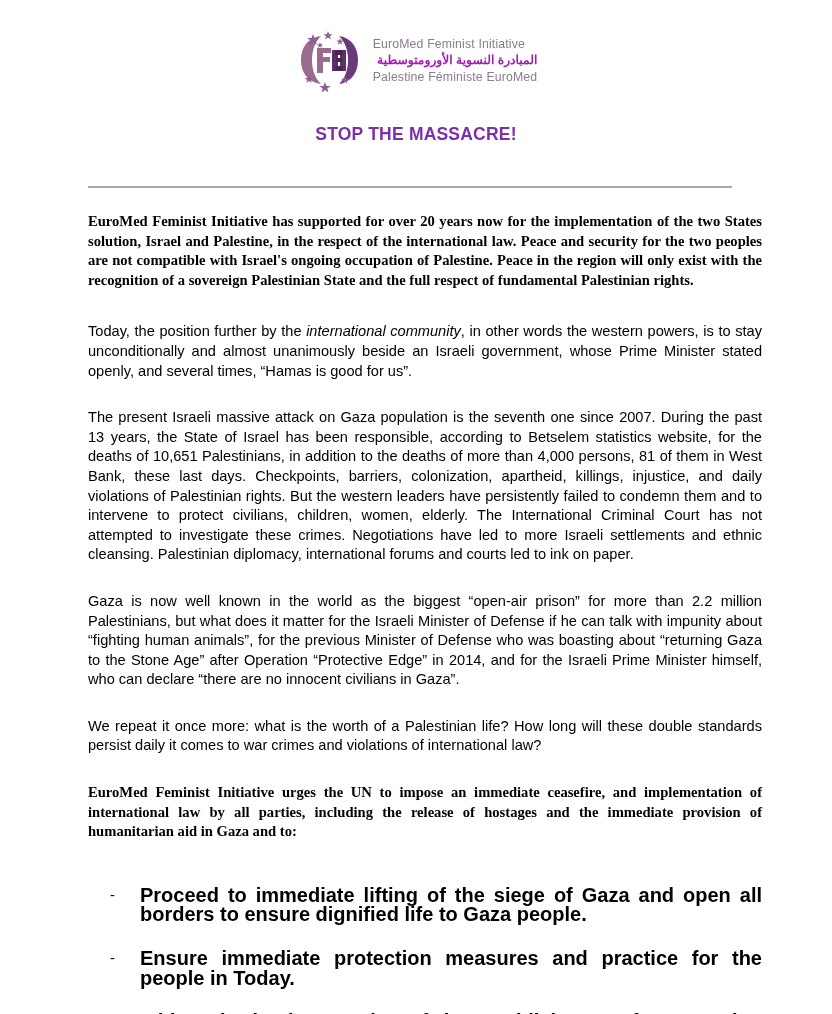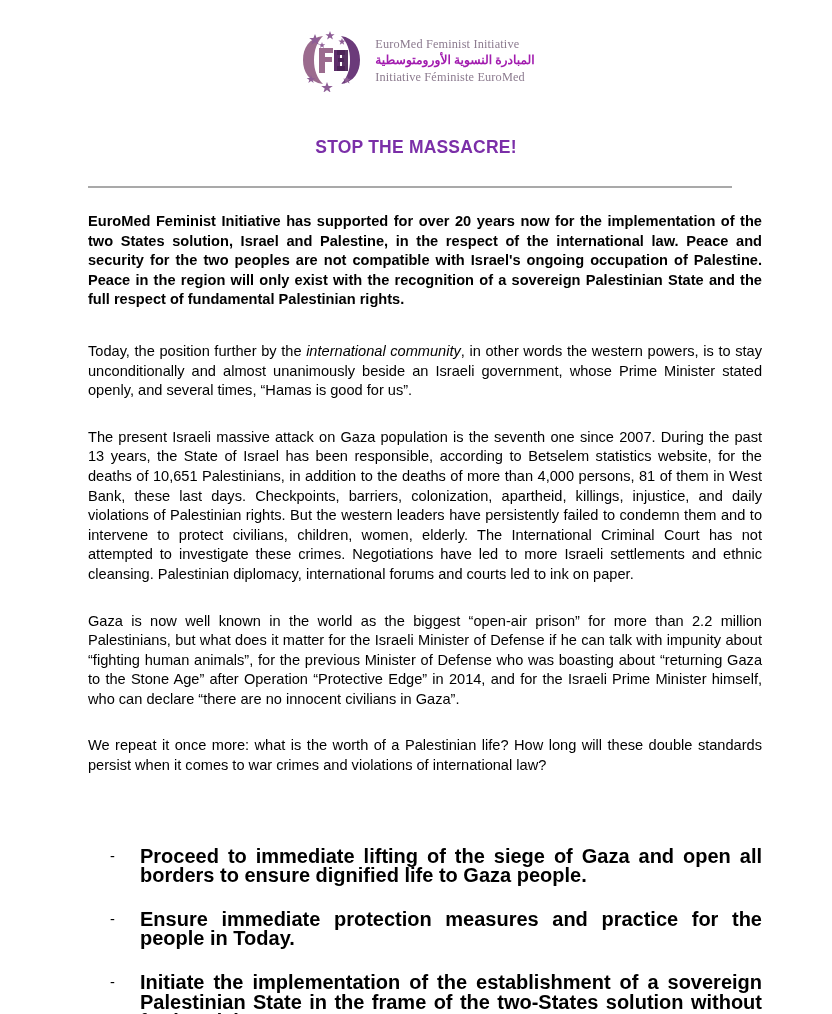--- a/index.html
+++ b/index.html
@@ -30,21 +30,20 @@
     top: 28px;
     width: 832px;
     display: flex;
     justify-content: center;
     align-items: center;
   }
   .logo-inner {
     display: flex;
     align-items: center;
     gap: 10px;
-    font-family: Liberation Serif, serif;
   }
   .logo-mark {
     width: 68px;
     height: 64px;
     flex: 0 0 auto;
     display: block;
   }
   .logo-text {
     display: flex;
     flex-direction: column;
@@ -64,21 +63,21 @@
     color: #a21caf;
     direction: rtl;
     white-space: nowrap;
     font-weight: bold;
   }
 
   
   .doc-title {
     position: absolute;
     left: 0;
-    top: 137px;
+    top: 124px;
     width: 832px;
     text-align: center;
     font-size: 17.5px;
     font-weight: bold;
     color: #7B2FA8;
     letter-spacing: 0.2px;
   }
 
   
   .divider {
@@ -101,20 +100,21 @@
   p.para {
     margin: 0;
     font-size: 14.6px;
     line-height: 19.6px;
     text-align: justify;
     text-justify: inter-word;
     color: #000;
   }
   p.bold {
     font-weight: bold;
+    font-family: Liberation Serif, serif;
   }
   .gap-lg { height: 32px; }
   .gap-md { height: 27px; }
   .gap-xl { height: 44px; }
 
   em.it { }
 
   
   .demand-list {
     margin: 0;
@@ -170,21 +170,21 @@
           <polygon points="45,10 45.9,12.6 48.6,12.6 46.4,14.2 47.2,16.8 45,15.2 42.8,16.8 43.6,14.2 41.4,12.6 44.1,12.6"></polygon>
           <polygon points="14,47 15.1,50 18.3,50 15.7,51.9 16.7,55 14,53.1 11.3,55 12.3,51.9 9.7,50 12.9,50"></polygon>
           <polygon points="30,54 31.5,58 35.8,58 32.3,60.6 33.6,64.6 30,62.1 26.4,64.6 27.7,60.6 24.2,58 28.5,58"></polygon>
           <polygon points="50,48 51,50.8 54,50.8 51.6,52.6 52.5,55.4 50,53.7 47.5,55.4 48.4,52.6 46,50.8 49,50.8"></polygon>
           <polygon points="25,14 25.8,16.3 28.2,16.3 26.3,17.7 27,20 25,18.6 23,20 23.7,17.7 21.8,16.3 24.2,16.3"></polygon>
         </g>
       </svg>
       <div class="logo-text">
         <span class="logo-line-en">EuroMed Feminist Initiative</span>
         <span class="logo-line-ar">المبادرة النسوية الأورومتوسطية</span>
-        <span class="logo-line-fr">Initiative Féministe EuroMed</span>
+        <span class="logo-line-fr">Palestine Féministe EuroMed</span>
       </div>
     </div>
   </div>
 
   <div class="doc-title">STOP THE MASSACRE!</div>
 
   <div class="divider"></div>
 
   <div class="content">
 
@@ -197,24 +197,25 @@
     <div class="gap-md"></div>
 
     <p class="para">The present Israeli massive attack on Gaza population is the seventh one since 2007. During the past 13 years, the State of Israel has been responsible, according to Betselem statistics website, for the deaths of 10,651 Palestinians, in addition to the deaths of more than 4,000 persons, 81 of them in West Bank, these last days. Checkpoints, barriers, colonization, apartheid, killings, injustice, and daily violations of Palestinian rights. But the western leaders have persistently failed to condemn them and to intervene to protect civilians, children, women, elderly. The International Criminal Court has not attempted to investigate these crimes. Negotiations have led to more Israeli settlements and ethnic cleansing. Palestinian diplomacy, international forums and courts led to ink on paper.</p>
 
     <div class="gap-md"></div>
 
     <p class="para">Gaza is now well known in the world as the biggest “open-air prison” for more than 2.2 million Palestinians, but what does it matter for the Israeli Minister of Defense if he can talk with impunity about “fighting human animals”, for the previous Minister of Defense who was boasting about “returning Gaza to the Stone Age” after Operation “Protective Edge” in 2014, and for the Israeli Prime Minister himself, who can declare “there are no innocent civilians in Gaza”.</p>
 
     <div class="gap-md"></div>
 
-    <p class="para">We repeat it once more: what is the worth of a Palestinian life? How long will these double standards persist when it comes to war crimes and violations of international law?</p>
-
-    <div class="gap-md"></div>
-
+    <p class="para">We repeat it once more: what is the worth of a Palestinian life? How long will these double standards persist daily it comes to war crimes and violations of international law?</p>
+
+    <div class="gap-md"></div>
+
+    <p class="para bold">EuroMed Feminist Initiative urges the UN to impose an immediate ceasefire, and implementation of international law by all parties, including the release of hostages and the immediate provision of humanitarian aid in Gaza and to:</p>
 
     <div class="gap-xl"></div>
 
     <ul class="demand-list">
       <li class="demand-item">
         <span class="demand-bullet">-</span>
         <span class="demand-text">Proceed to immediate lifting of the siege of Gaza and open all borders to ensure dignified life to Gaza people.</span>
       </li>
       <li class="demand-item">
         <span class="demand-bullet">-</span>

